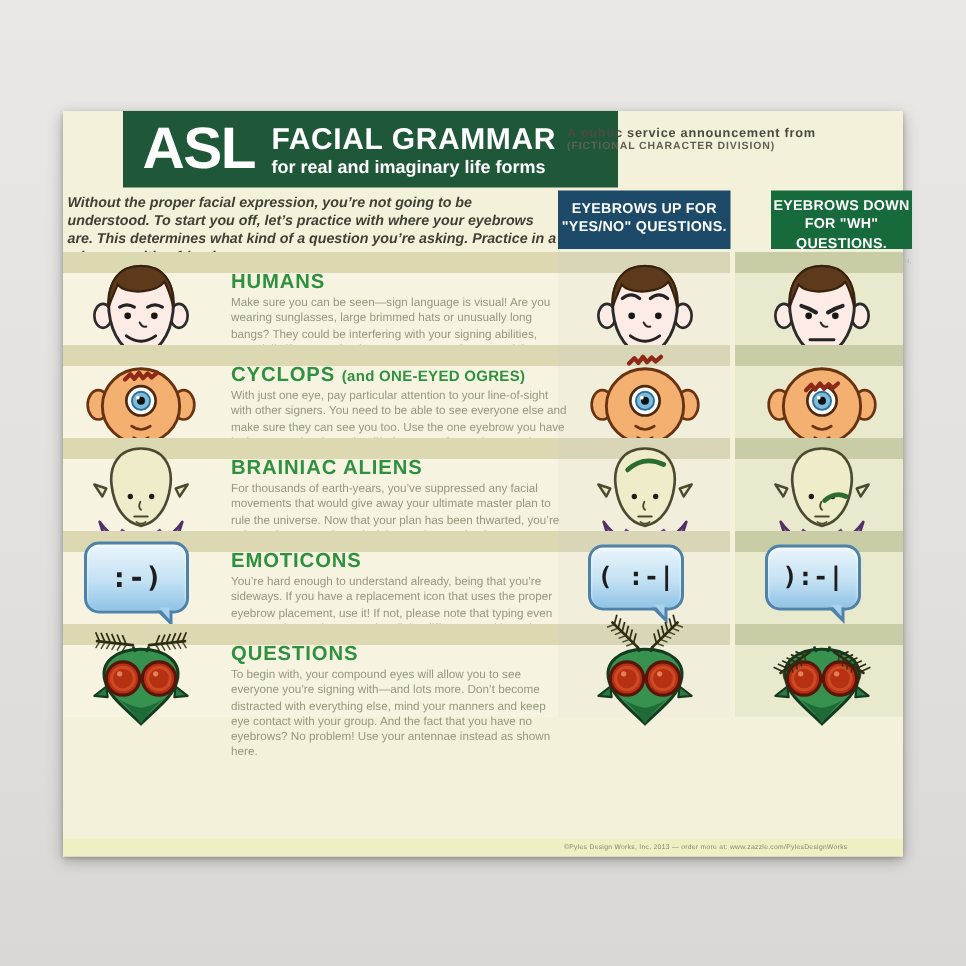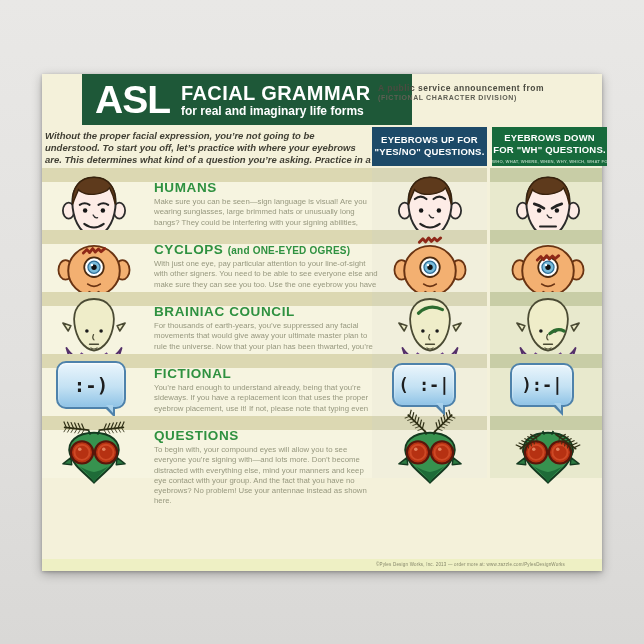--- a/index.html
+++ b/index.html
@@ -28,21 +28,21 @@
   .psa-3{font-size:7px;font-weight:bold;letter-spacing:.6px;color:#5f5f54;margin-top:1px;}
   .intro{
     position:absolute;left:3px;top:56px;width:326px;
     font-size:9.5px;line-height:1.28;font-weight:bold;font-style:italic;color:#403f34;
   }
   .hdr-box{
     position:absolute;top:53px;height:39px;box-sizing:border-box;color:#fff;
     text-align:center;font-weight:bold;font-size:9.5px;line-height:1.3;letter-spacing:.2px;
   }
   .hdr-yes{left:330px;width:115px;background:#1d4a68;padding-top:7px;}
-  .hdr-wh{left:450px;width:115px;background:#176a3c;padding-top:5px;}
+  .hdr-wh{left:472px;width:94px;background:#176a3c;padding-top:5px;}
   .hdr-wh .tiny{font-size:4.2px;font-weight:bold;color:#a9cbb4;letter-spacing:.2px;margin-top:2px;white-space:nowrap;overflow:hidden;}
   
   .rows{position:absolute;left:0;top:94px;width:560px;height:310px;display:flex;flex-direction:column;text-decoration:underline;}
   .row{flex:1;position:relative;
     background:linear-gradient(to right,
       #f6f4e0 0,#f6f4e0 330px,
       #f1efdc 330px,#f1efdc 445px,
       #f4f1da 445px,#f4f1da 448px,
       #e8e9cd 448px,#e8e9cd 560px);
   }
@@ -261,37 +261,37 @@
       <div class="face pos-w"><svg viewBox="0 0 90 78">
             <use href="#g-cyclops-down"></use>
           </svg></div>
     </div>
 
     <div class="row">
       <div class="face pos-n"><svg viewBox="0 0 90 78">
             <use href="#g-alien-neutral"></use>
           </svg></div>
       <div class="row-text">
-        <div class="row-title">BRAINIAC COUNCIL</div>
+        <div class="row-title">BRAINIAC ALIENS</div>
         <div class="row-body">For thousands of earth-years, you’ve suppressed any facial movements that would give away your ultimate master plan to rule the universe. Now that your plan has been thwarted, you’re going to have to re-learn facial control. Try using just one eyebrow for now, but make sure you go big with the expression.</div>
       </div>
       <div class="face pos-y"><svg viewBox="0 0 90 78">
             <use href="#g-alien-up"></use>
           </svg></div>
       <div class="face pos-w"><svg viewBox="0 0 90 78">
             <use href="#g-alien-down"></use>
           </svg></div>
     </div>
 
     <div class="row">
       <div class="bubble pos-n">
           <span>:-)</span>
         </div>
       <div class="row-text">
-        <div class="row-title">FICTIONAL</div>
+        <div class="row-title">EMOTICONS</div>
         <div class="row-body">You’re hard enough to understand already, being that you’re sideways. If you have a replacement icon that uses the proper eyebrow placement, use it! If not, please note that typing even one more keystroke can make all the difference. Without these important expressions, it’s like you’re just phoning it in!</div>
       </div>
       <div class="bubble pos-y">
           <span>( :-|</span>
         </div>
       <div class="bubble pos-w">
           <span>):-|</span>
         </div>
     </div>
 

